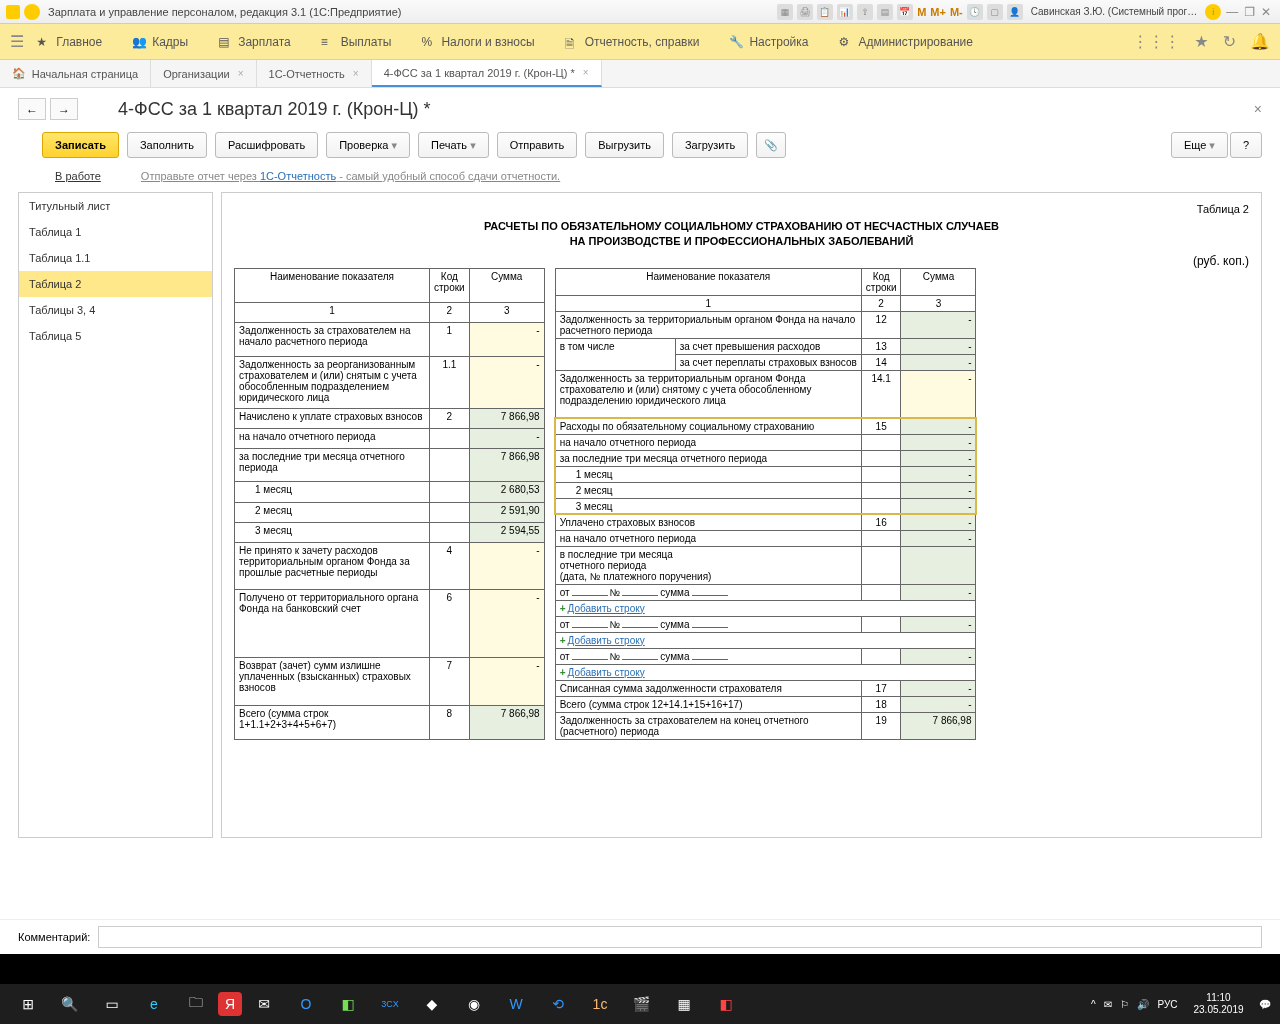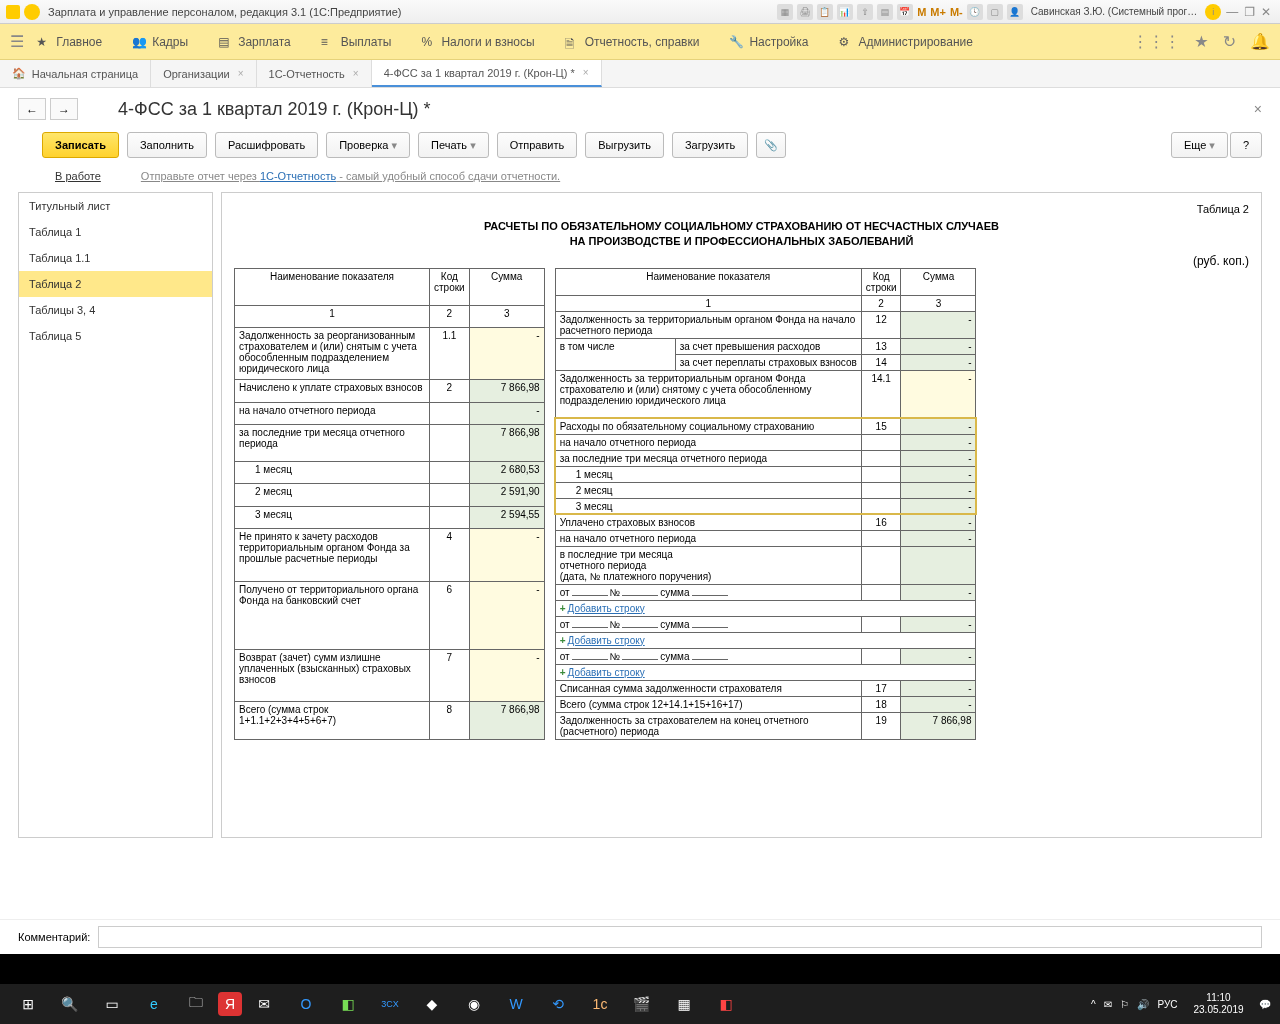--- a/index.html
+++ b/index.html
@@ -233,20 +233,25 @@
         <tbody>
             <tr>
               <th class="c-name">Наименование показателя</th>
               <th class="c-code">Код строки</th>
               <th style="width:75px">Сумма</th>
             </tr>
         <tr class="numrow">
               <td>1</td>
               <td>2</td>
               <td>3</td>
+            </tr>
+        <tr>
+              <td class="c-name">Задолженность за страхователем на начало расчетного периода</td>
+              <td class="c-code">1</td>
+              <td class="c-sumY">-</td>
             </tr>
         <tr>
               <td class="c-name" style="height:52px">Задолженность за реорганизованным страхователем и (или) снятым с учета обособленным подразделением юридического лица</td>
               <td class="c-code">1.1</td>
               <td class="c-sumY">-</td>
             </tr>
         <tr>
               <td class="c-name">Начислено к уплате страховых взносов</td>
               <td class="c-code">2</td>
               <td class="c-sum">7 866,98</td>

